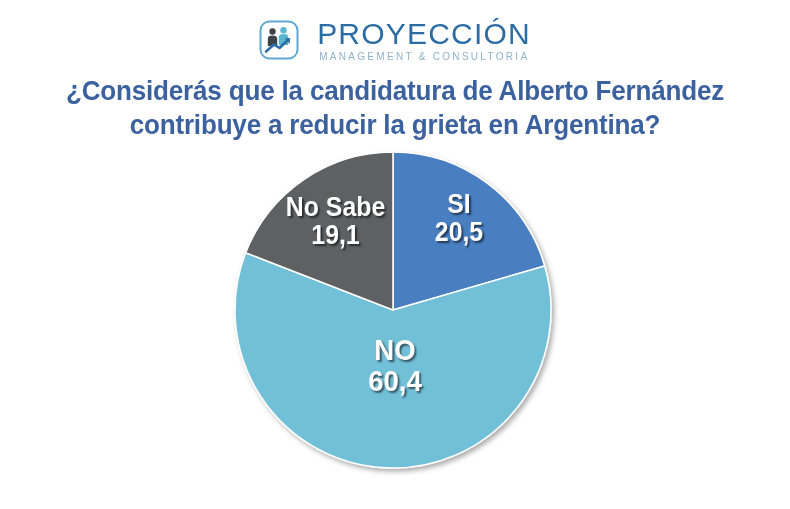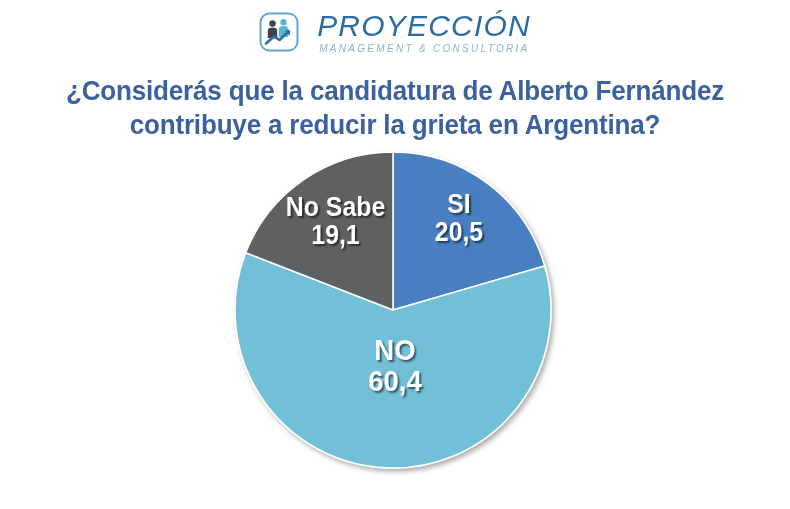--- a/index.html
+++ b/index.html
@@ -14,27 +14,26 @@
     overflow: hidden;
     font-family: "Liberation Sans", sans-serif;
     -webkit-font-smoothing: antialiased;
   }
 
   
   #logo-block {
     position: absolute;
     left: 0;
     right: 0;
-    top: 8px;
+    top: 16px;
     height: 48px;
     display: flex;
     align-items: center;
     justify-content: center;
     gap: 18px;
-    font-style: italic;
   }
   #logo-mark {
     width: 40px;
     height: 40px;
     flex: 0 0 auto;
     display: block;
   }
   #logo-text-wrap {
     display: flex;
     flex-direction: column;

